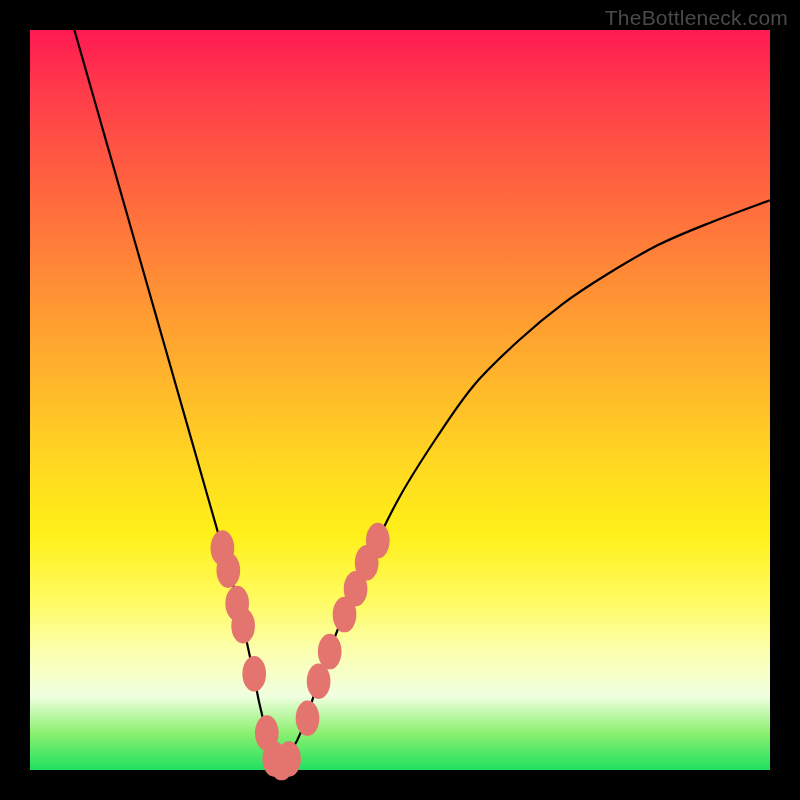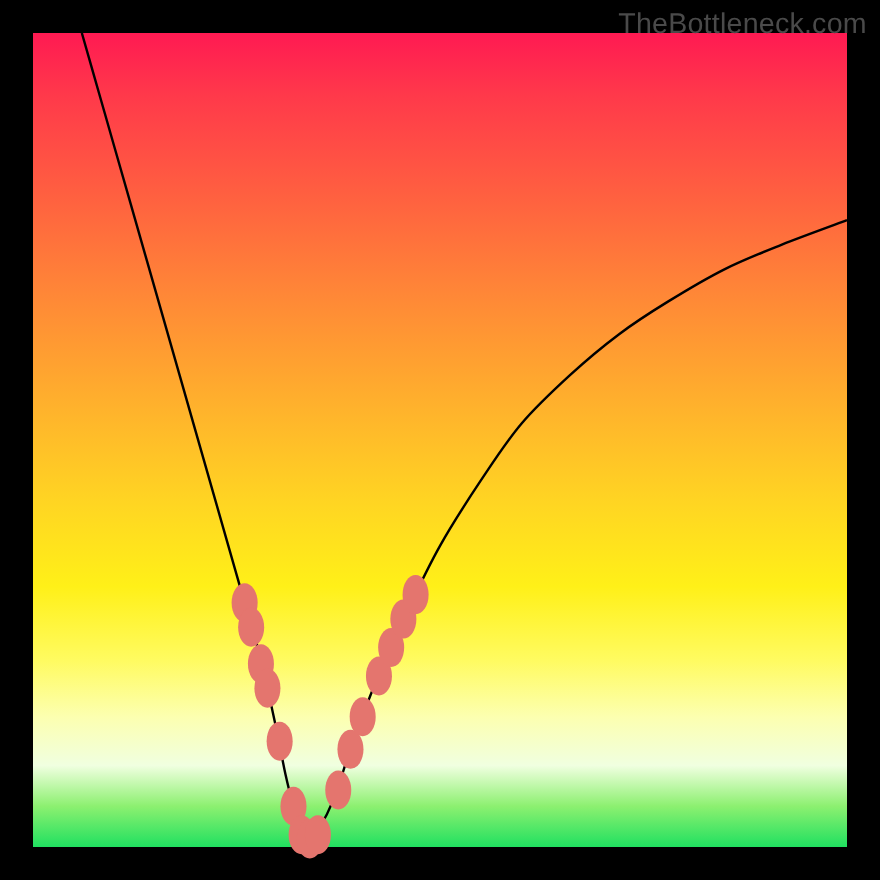--- a/index.html
+++ b/index.html
@@ -40,21 +40,21 @@
       #f0ffe0 90%,
       #8cf070 95%,
       #20e060 100%
     );
   }
   .watermark {
     position: absolute;
     top: 6px;
     right: 12px;
     color: #4a4a4a;
-    font-size: 26px;
+    font-size: 21px;
     font-weight: 400;
     letter-spacing: 0.2px;
   }
   svg.curve {
     position: absolute;
     left: 0;
     top: 0;
     width: 740px;
     height: 740px;
     overflow: visible;

